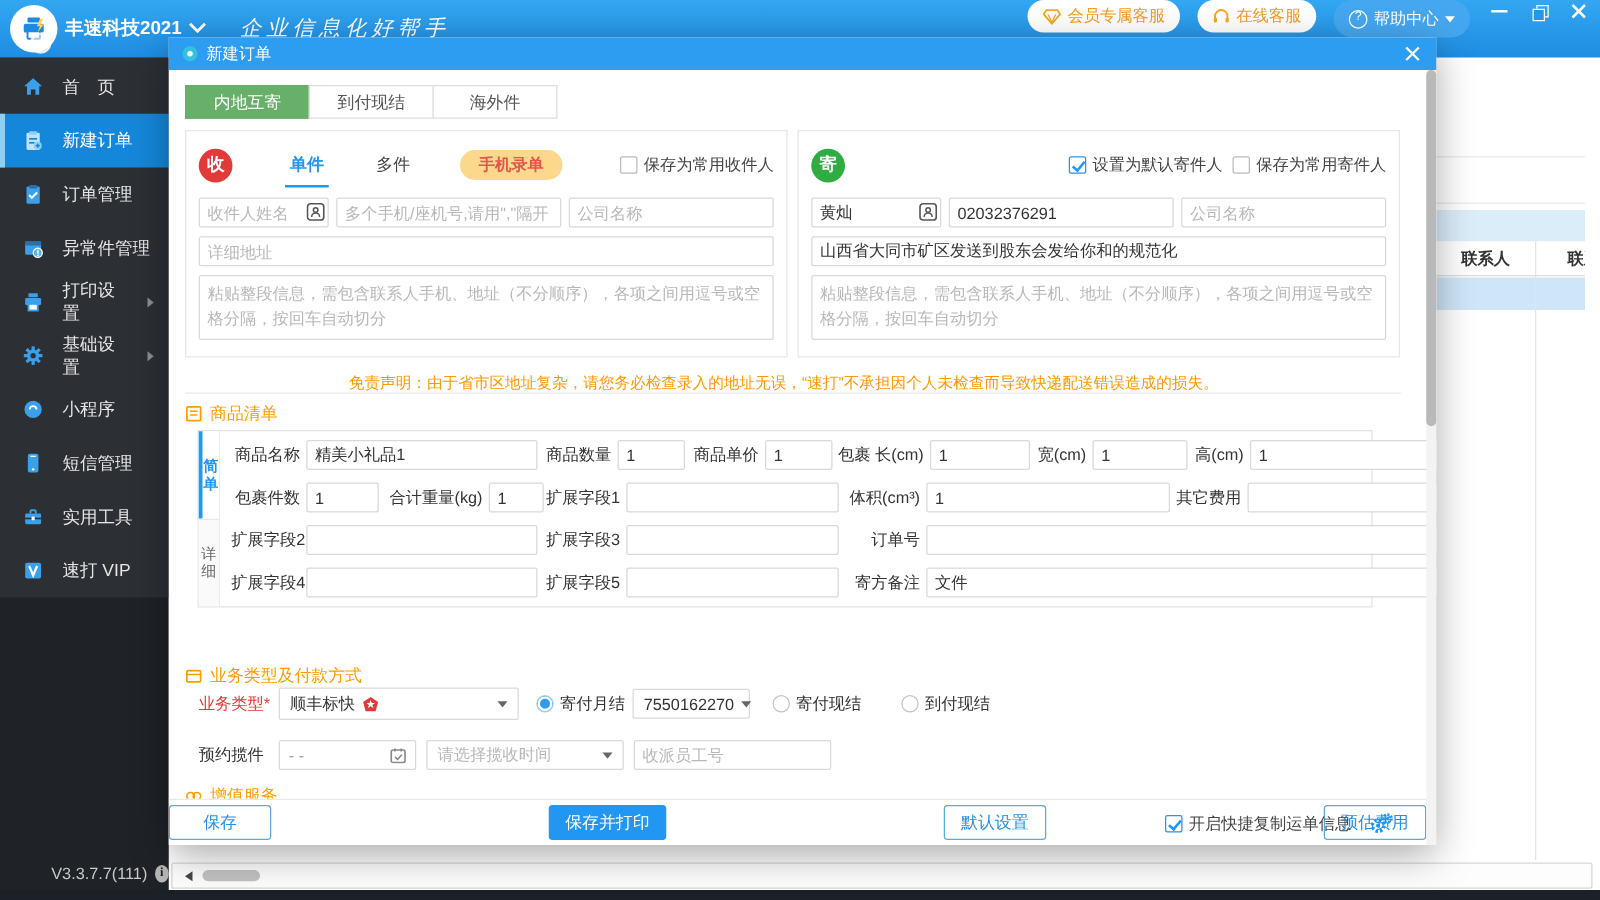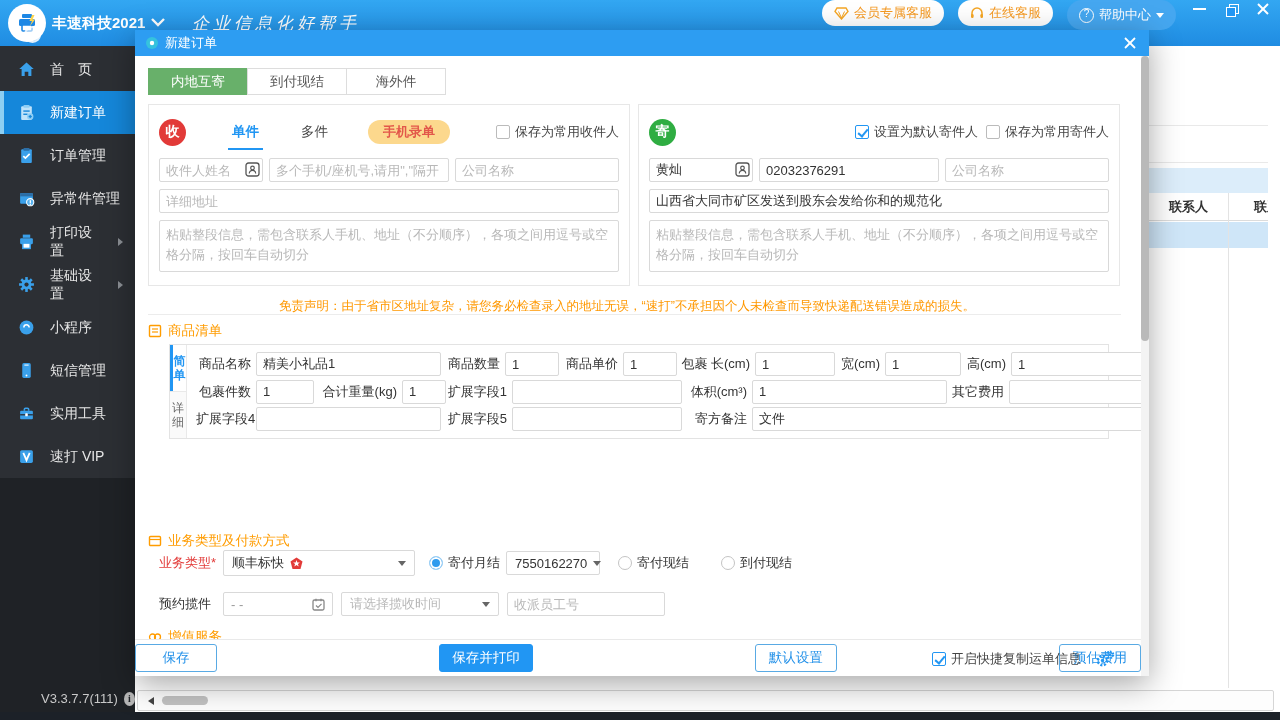--- a/index.html
+++ b/index.html
@@ -105,21 +105,21 @@
   .contact-ic { position:absolute; right:3px; top:4px; }
   .in-phone { width:180px; flex:none; }
   .in-flex { flex:1; min-width:0; }
   .p-textarea { width:100%; height:52px; resize:none; padding:4px 6px; line-height:1.5; }
 
   .disclaimer { position:absolute; left:0; right:30px; top:242px; text-align:center; color:#ff9800; font-size:12.5px; }
   .divider { position:absolute; left:13px; right:28px; top:258px; height:1px; background:#ececec; }
 
   .sec-head { position:absolute; left:13px; display:flex; align-items:center; gap:6px; color:#ff9c00; font-size:13.5px; }
   .goods-head { top:266px; }
-  .goods-box { position:absolute; left:34px; top:288px; width:940px; height:95px; border:1px solid #e3e3e3; display:flex; }
+  .goods-box { position:absolute; left:23px; top:288px; width:940px; height:142px; border:1px solid #e3e3e3; display:flex; }
   .g-tabs { width:24px; border-right:1px solid #e9e9e9; display:flex; flex-direction:column; }
   .g-tab { flex:1; display:flex; align-items:center; justify-content:center; font-size:12px; color:#666;
     cursor:pointer; position:relative; background:#fafafa; }
   .g-tab span { display:inline-block; width:13px; word-break:break-all; line-height:14px; text-align:center; }
   .g-tab.active { background:#fff; color:#2196f3; font-weight:bold; border-left:3px solid #2196f3; }
   .g-tab + .g-tab { border-top:1px solid #e9e9e9; }
   .g-grid { flex:1; padding:7px 9px; display:flex; flex-direction:column; justify-content:space-between; }
   .g-row { display:flex; align-items:center; height:24px;justify-content:flex-end; }
   .g-lb { font-size:13px; color:#333; text-align:right; padding-right:5px; white-space:nowrap; flex:none; }
   .g-row input { flex:none; }
@@ -450,20 +450,28 @@
             <span class="g-lb" style="width:88px">合计重量(kg)</span>
             <input style="width: 44px;" value="1">
             <span class="g-lb" style="width:66px">扩展字段1</span>
             <input style="width: 170px;">
             <span class="g-lb" style="width:70px">体积(cm³)</span>
             <input style="width: 195px;" value="1">
             <span class="g-lb" style="width:62px">其它费用</span>
             <input style="flex: 1 1 0%;">
           </div>
           <div class="g-row">
+            <span class="g-lb" style="width:60px">扩展字段2</span>
+            <input style="width: 185px;">
+            <span class="g-lb" style="width:71px">扩展字段3</span>
+            <input style="width: 170px;">
+            <span class="g-lb" style="width:70px">订单号</span>
+            <input style="flex: 1 1 0%;">
+          </div>
+          <div class="g-row">
             <span class="g-lb" style="width:60px">扩展字段4</span>
             <input style="width: 185px;">
             <span class="g-lb" style="width:71px">扩展字段5</span>
             <input style="width: 170px;">
             <span class="g-lb" style="width:70px">寄方备注</span>
             <input style="flex: 1 1 0%;" value="文件">
           </div>
         </div>
       </div>
 

